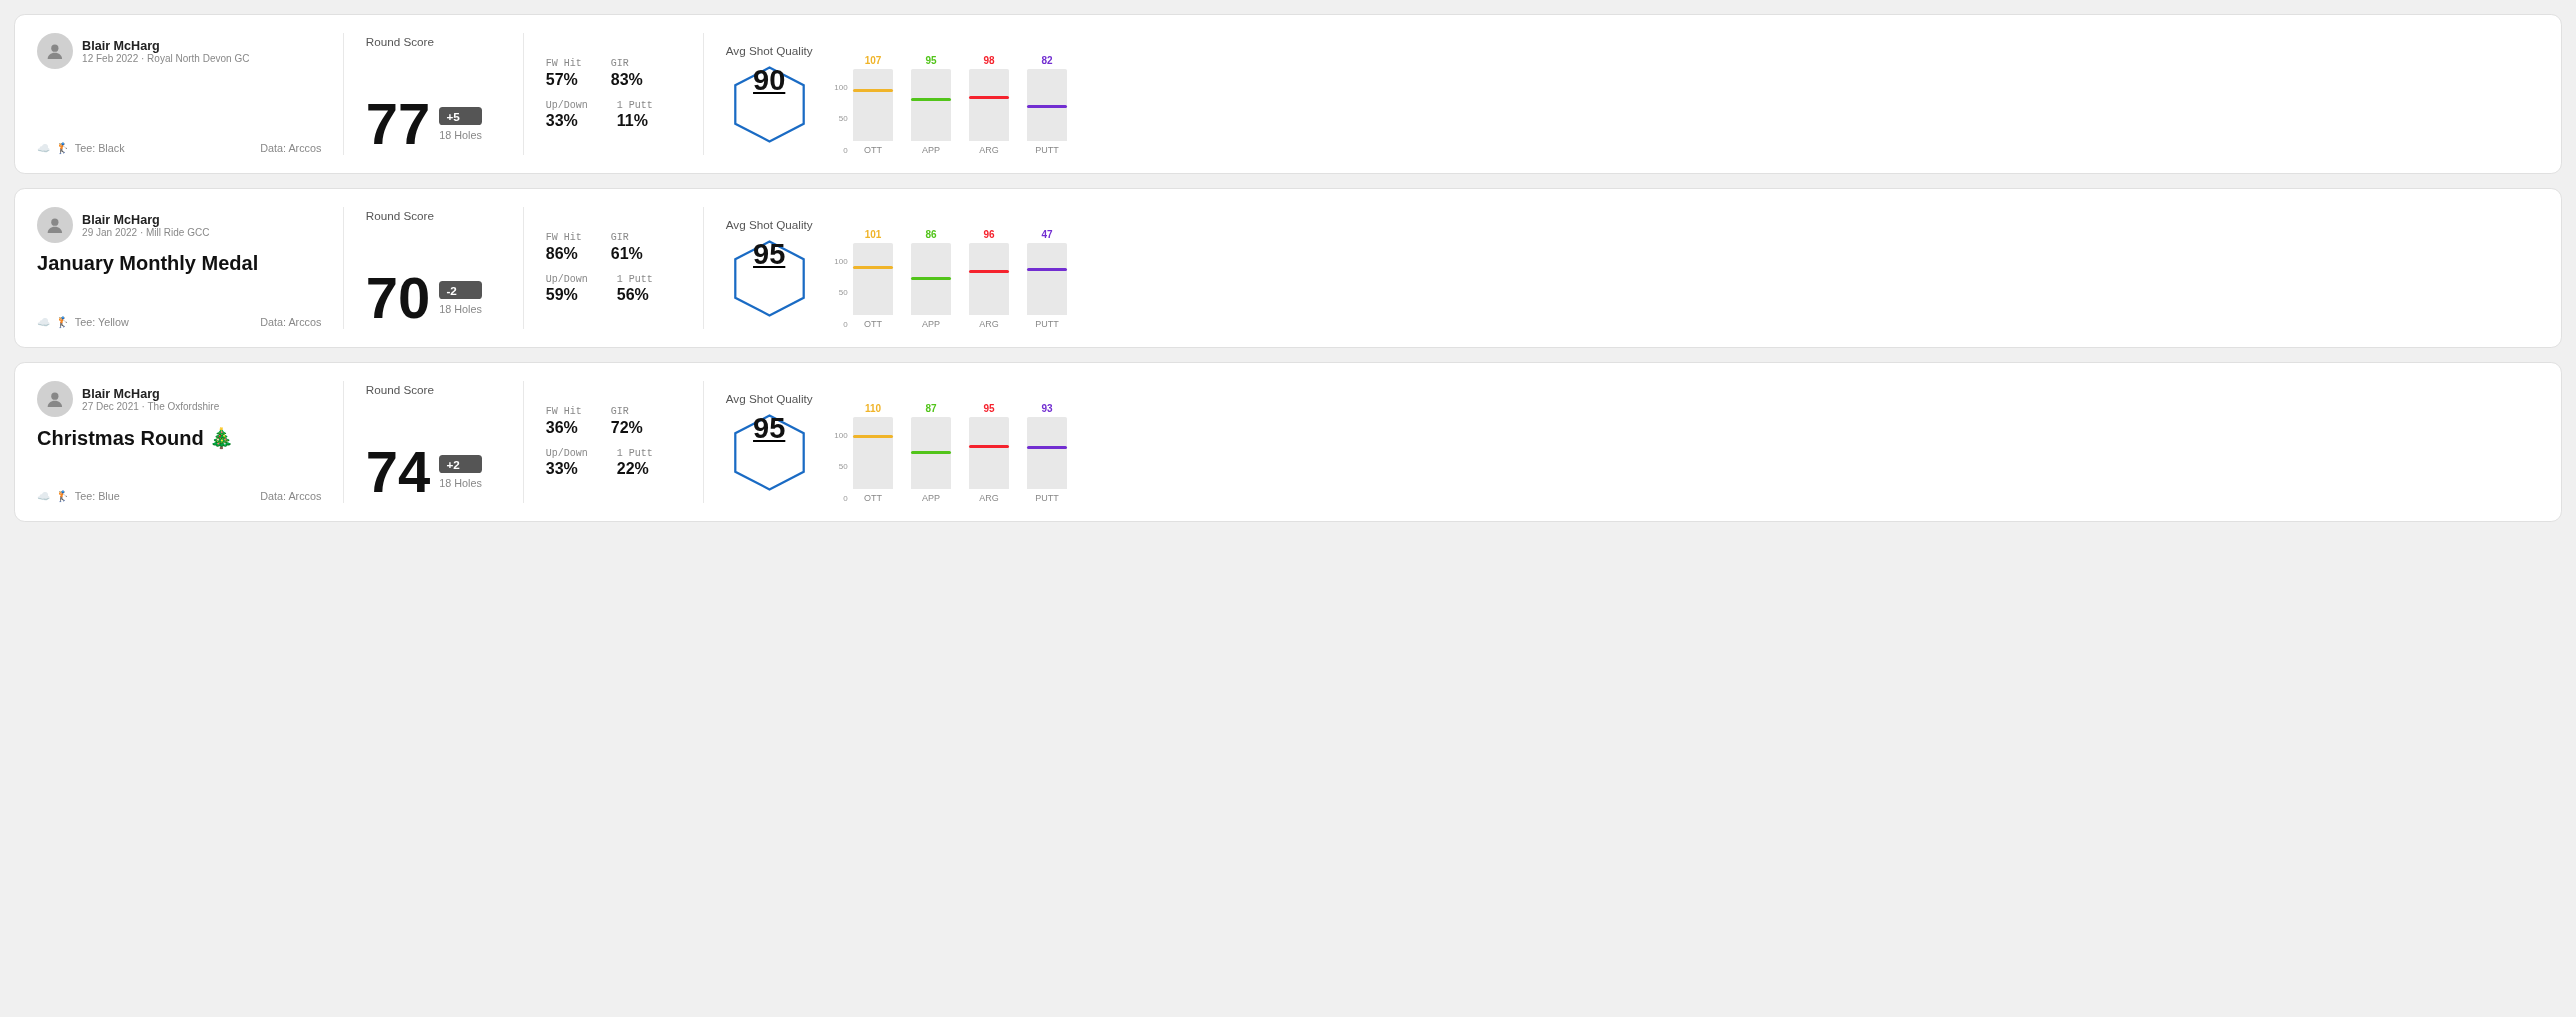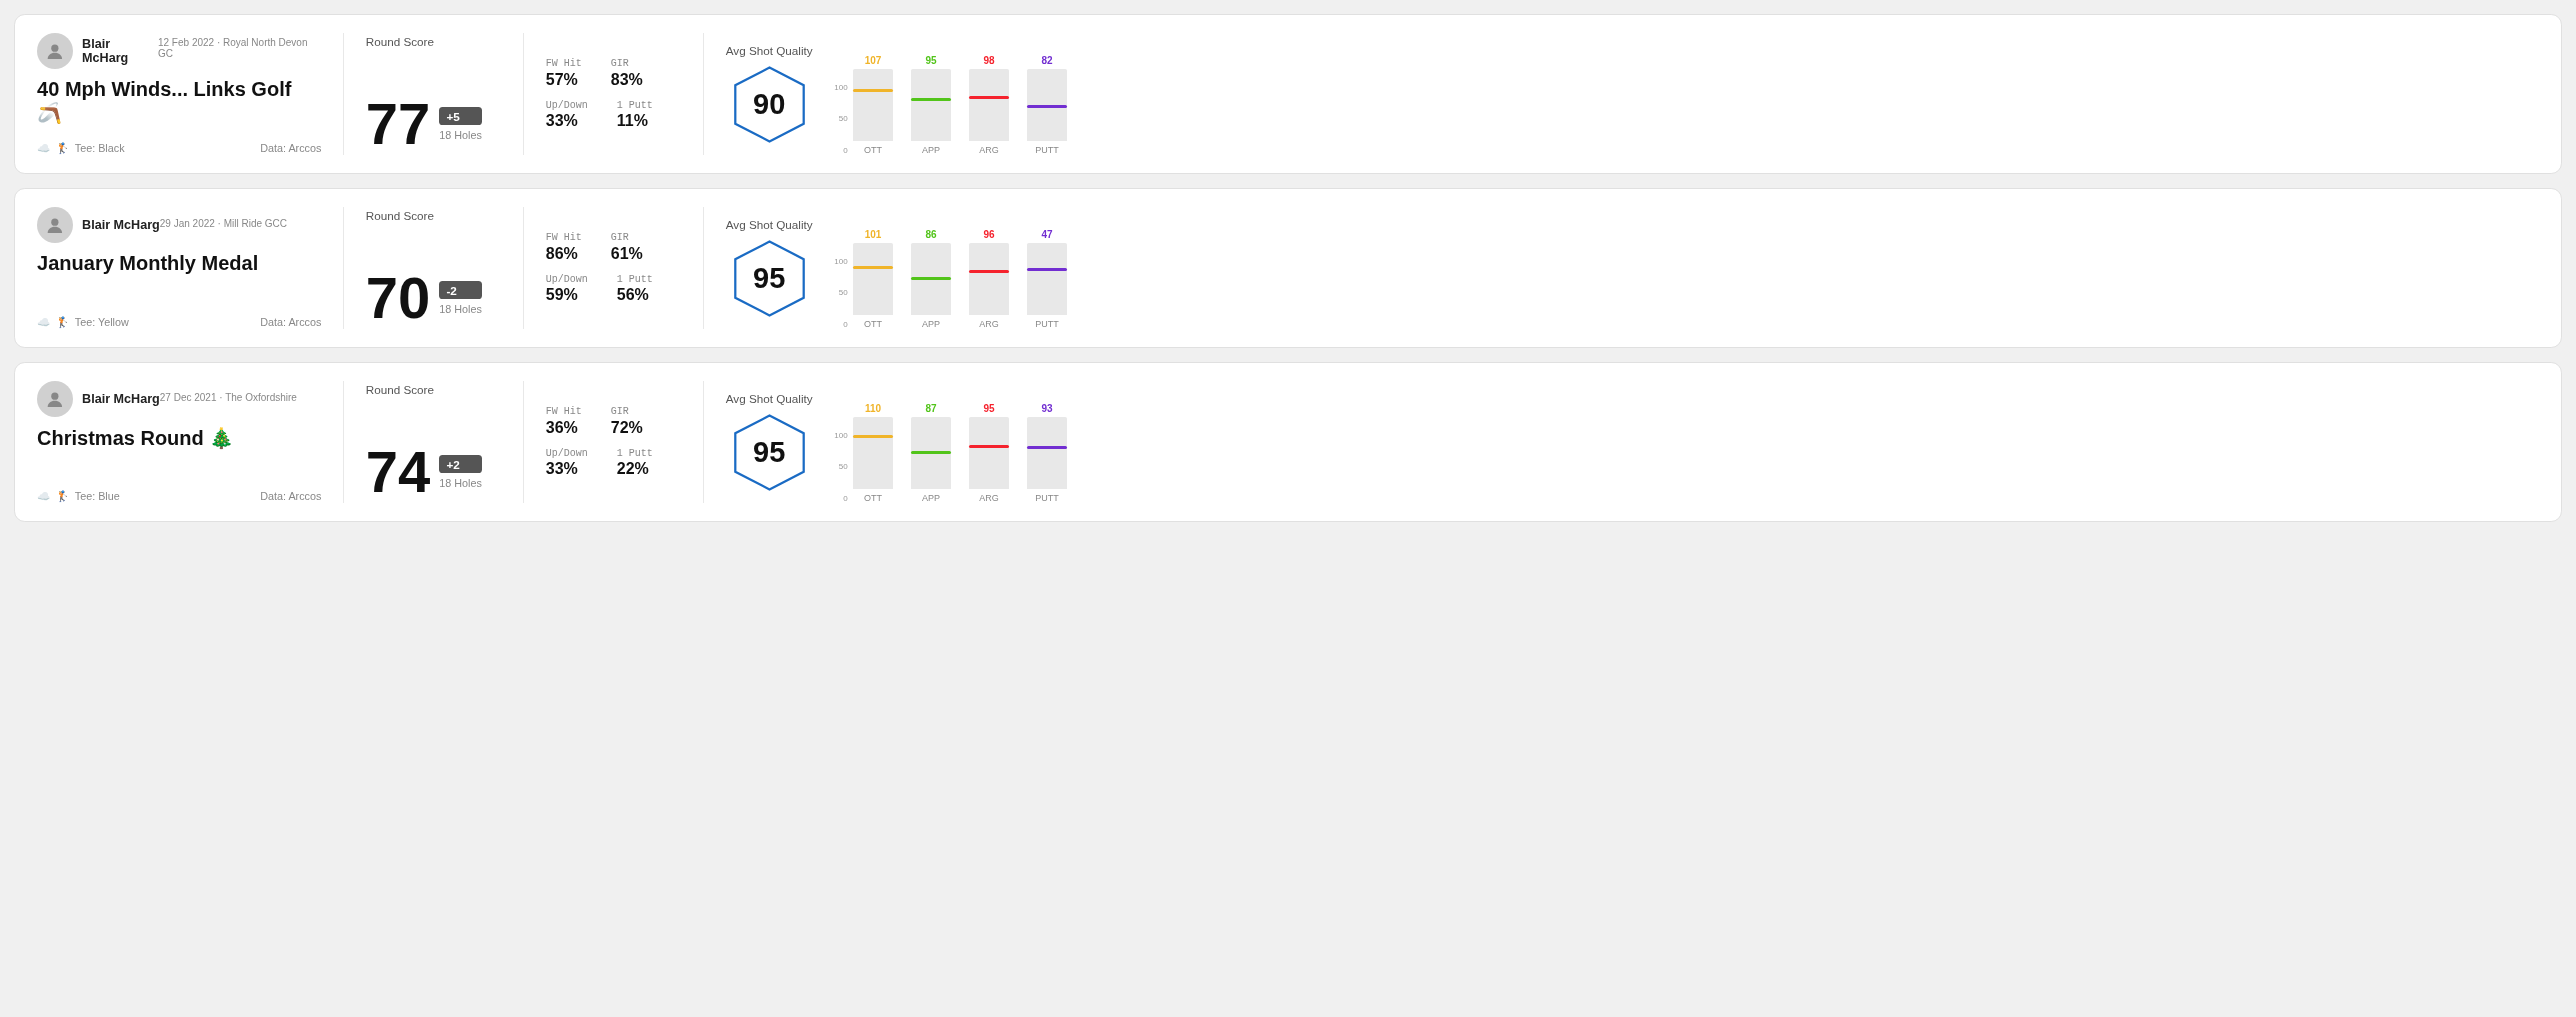--- a/index.html
+++ b/index.html
@@ -50,21 +50,21 @@
     }
 
     .avatar svg {
       width: 21.7px;
       height: 21.7px;
       fill: #888;
     }
 
     .player-info {
       display: flex;
-      flex-direction: row;
+      flex-direction: column;
     }
 
     .player-name {
       font-size: 12.6px;
       font-weight: 600;
       color: #222;
     }
 
     .player-meta {
       font-size: 10px;
@@ -201,22 +201,22 @@
       font-size: 11.7px;
       color: #555;
       white-space: nowrap;
     }
 
     .hexagon-container {
       position: relative;
       width: 81px;
       height: 81px;
       display: flex;
-      align-items: center;
       justify-content: center;
+      text-decoration: underline;
     }
 
     .hexagon-container svg {
       position: absolute;
       top: 0; left: 0;
     }
 
     .quality-score {
       font-size: 29px;
       font-weight: 800;
@@ -319,21 +319,20 @@
               <svg viewBox="0 0 24 24">
                 <circle cx="12" cy="8" r="4"></circle>
                 <path d="M4 20c0-4 3.6-7 8-7s8 3 8 7"></path>
               </svg>
             </div>
             <div class="player-info">
               <span class="player-name">Blair McHarg</span>
               <span class="player-meta">12 Feb 2022 · Royal North Devon GC</span>
             </div>
           </div>
-          <div class="round-title">40 Mph Winds... Links Golf 🪃</div>
         </div>
         <div class="round-footer">
           <div class="tee-info">
             <span>☁️</span>
             <span>🏌️</span>
             <span>Tee: Black</span>
           </div>
           <span>Data: Arccos</span>
         </div>
       </div>

